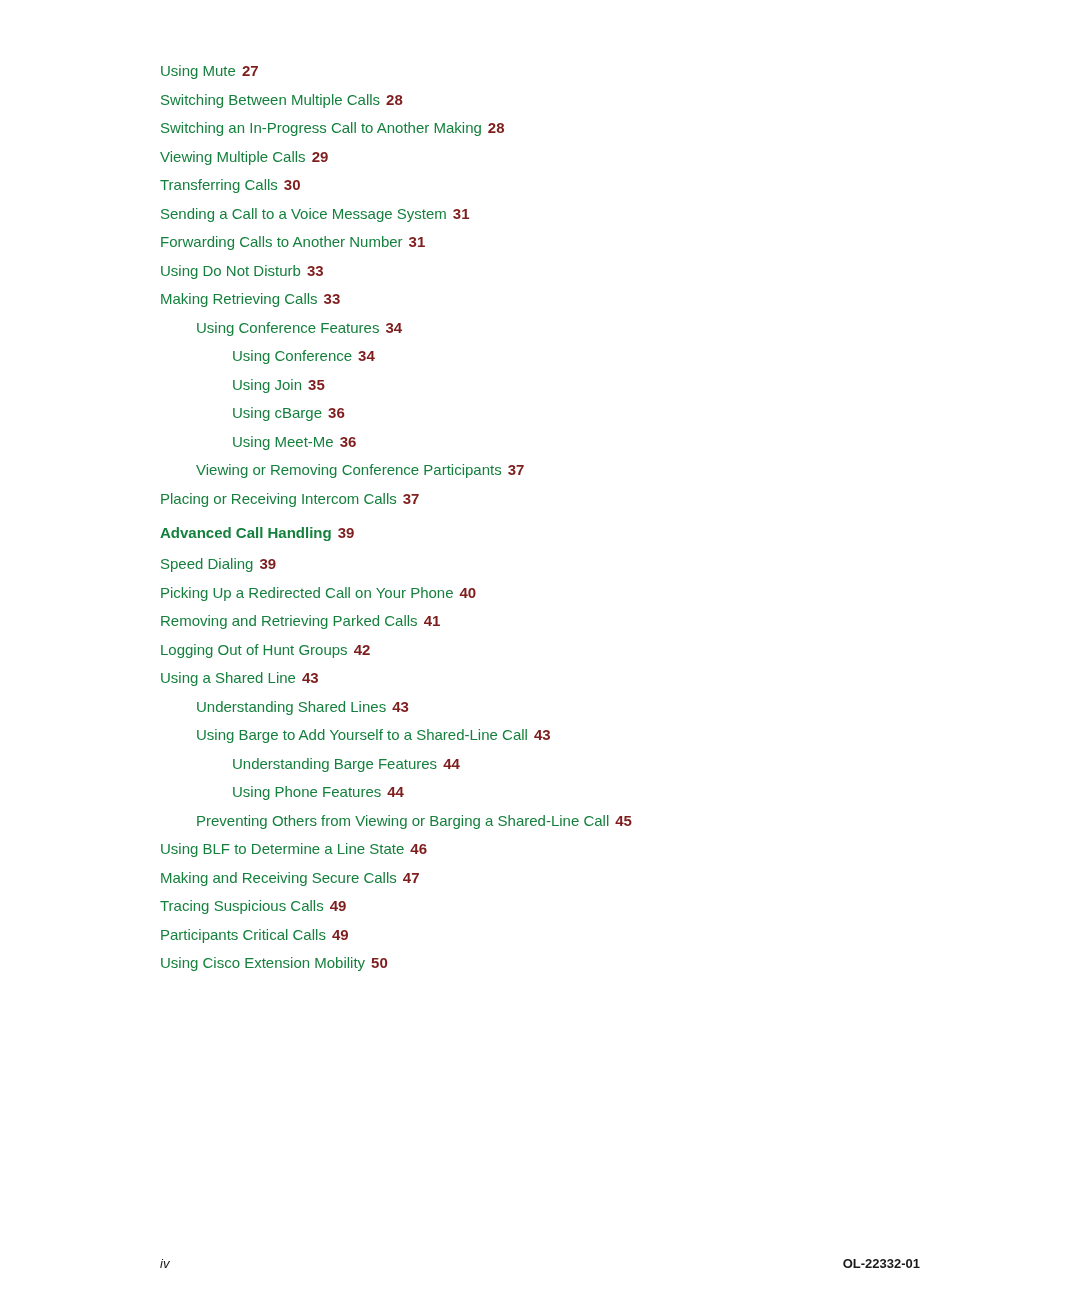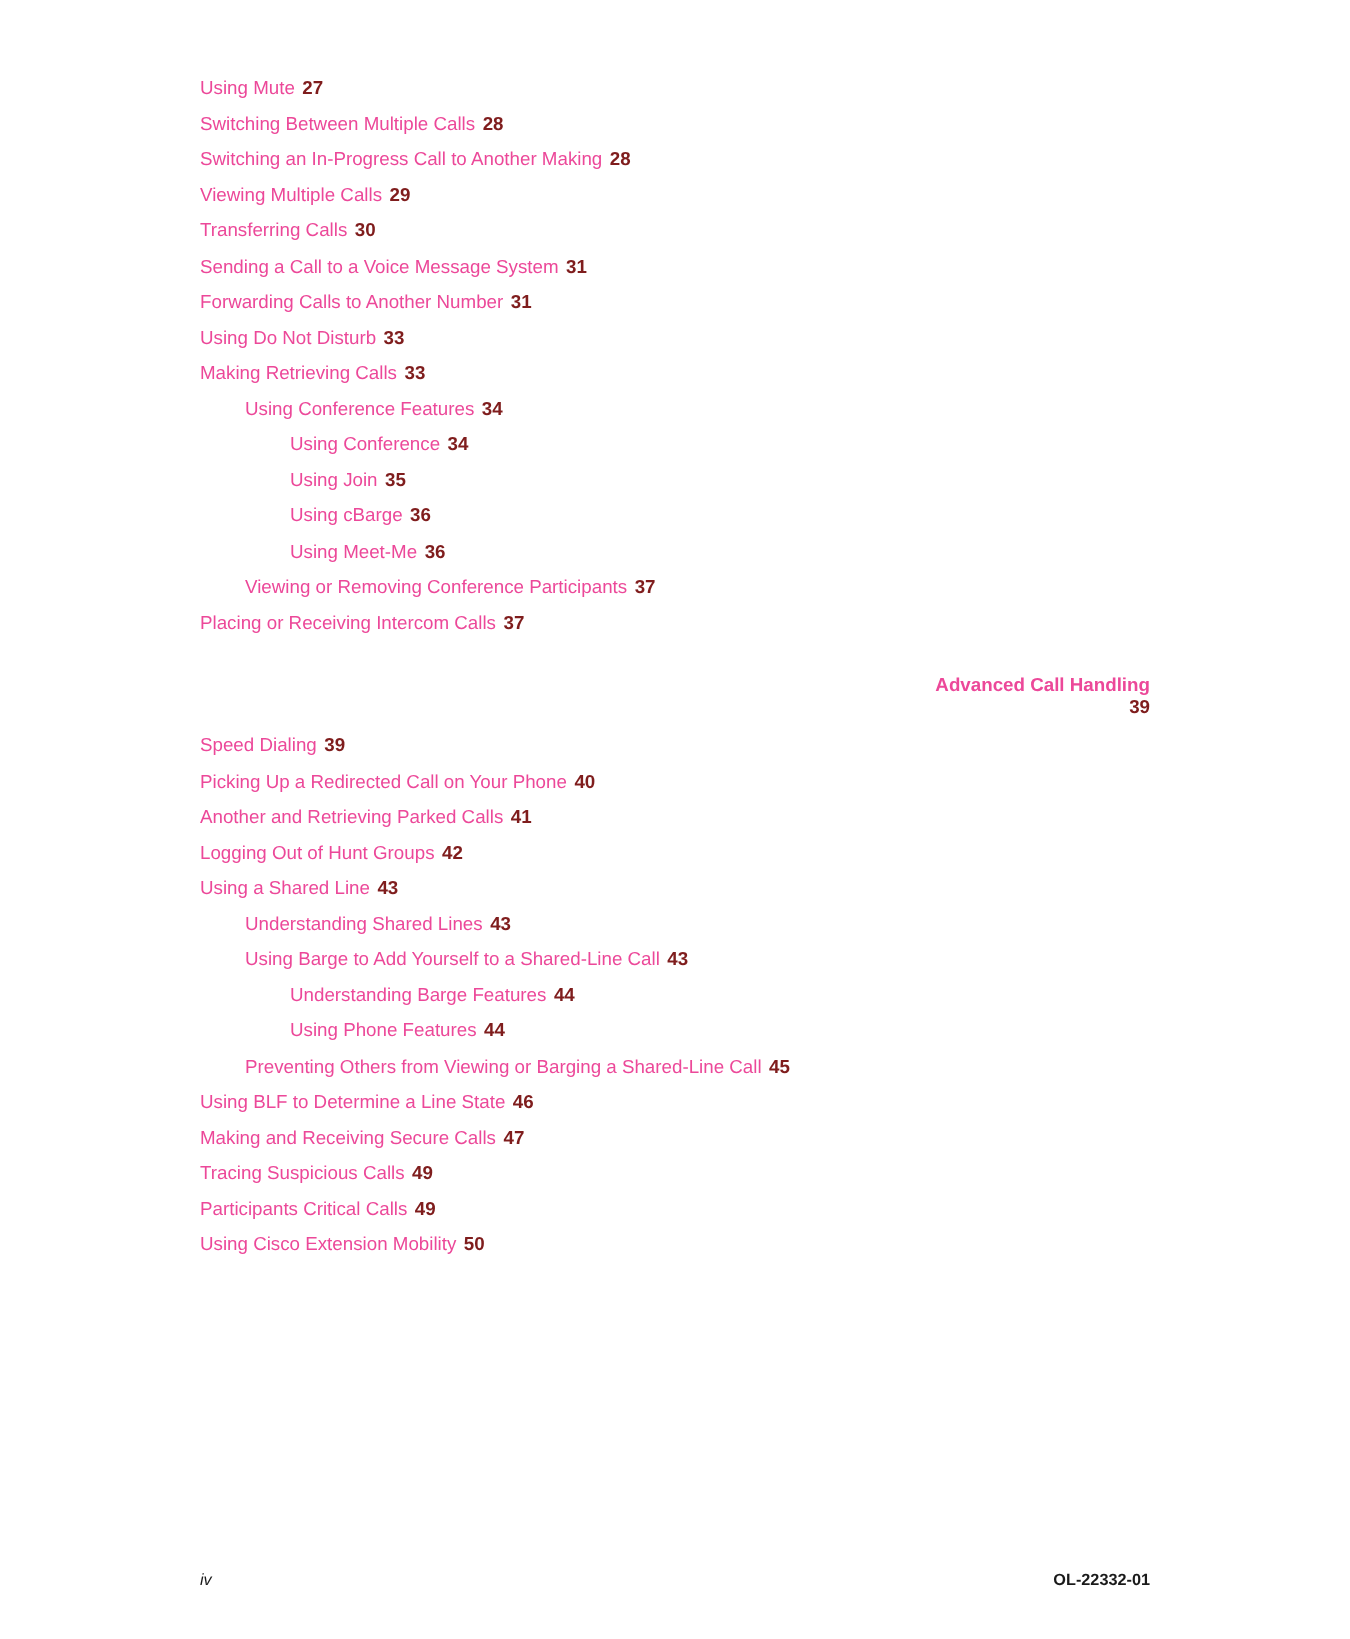--- a/index.html
+++ b/index.html
@@ -13,42 +13,41 @@
     }
 
     .toc-item {
       display: flex;
       align-items: baseline;
       margin-bottom: 6px;
       line-height: 1.5;
     }
 
     .toc-link {
-      color: #ec4899;
+      color: #15803d;
       font-size: 15px;
       text-decoration: none;
       cursor: pointer;
     }
 
     .toc-page {
       color: #7f1d1d;
       font-size: 15px;
       font-weight: bold;
       margin-left: 6px;
     }
 
     .indent-1 { padding-left: 36px; }
     .indent-2 { padding-left: 72px; }
 
     .section-header {
       display: flex;
-      align-items: flex-end;
-      margin-top: 30px;
+      align-items: flex-start;
+      margin-top: 14px;
       margin-bottom: 12px;
-      flex-direction: column;
     }
 
     .section-header .toc-link {
       font-weight: bold;
       font-size: 15px;
     }
 
     .footer {
       position: absolute;
       bottom: 40px;
@@ -149,21 +148,21 @@
 <div id="bottom-items">
     <div class="toc-item">
       <a class="toc-link">Speed Dialing</a>
       <span class="toc-page">39</span>
     </div>
     <div class="toc-item">
       <a class="toc-link">Picking Up a Redirected Call on Your Phone</a>
       <span class="toc-page">40</span>
     </div>
     <div class="toc-item">
-      <a class="toc-link">Another and Retrieving Parked Calls</a>
+      <a class="toc-link">Removing and Retrieving Parked Calls</a>
       <span class="toc-page">41</span>
     </div>
     <div class="toc-item">
       <a class="toc-link">Logging Out of Hunt Groups</a>
       <span class="toc-page">42</span>
     </div>
     <div class="toc-item">
       <a class="toc-link">Using a Shared Line</a>
       <span class="toc-page">43</span>
     </div>

